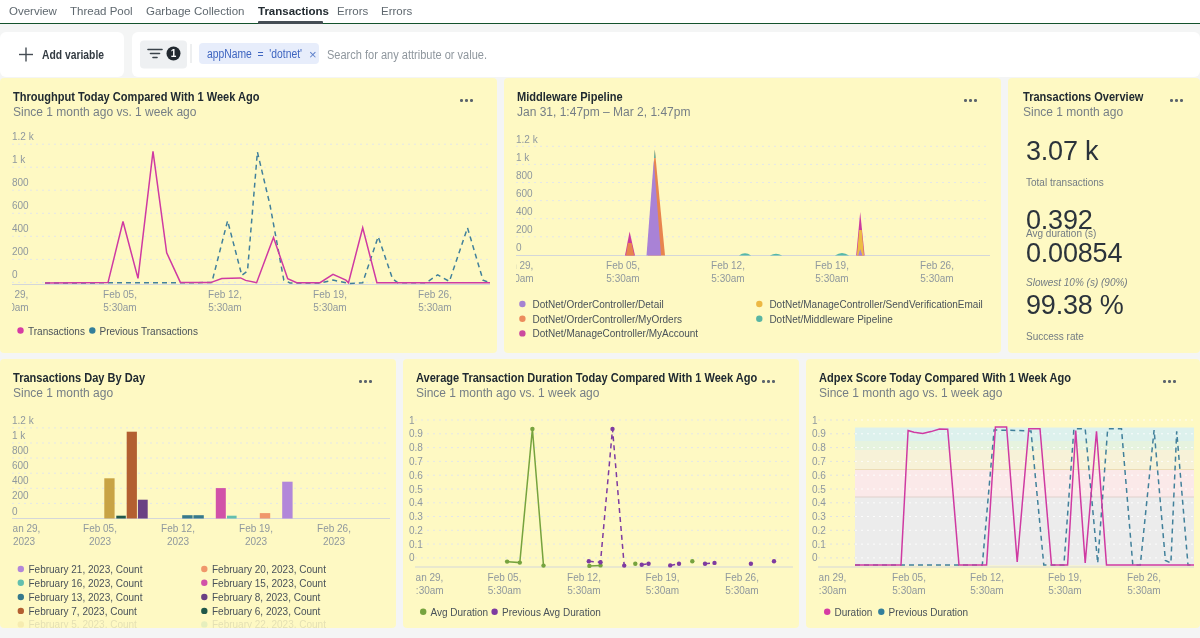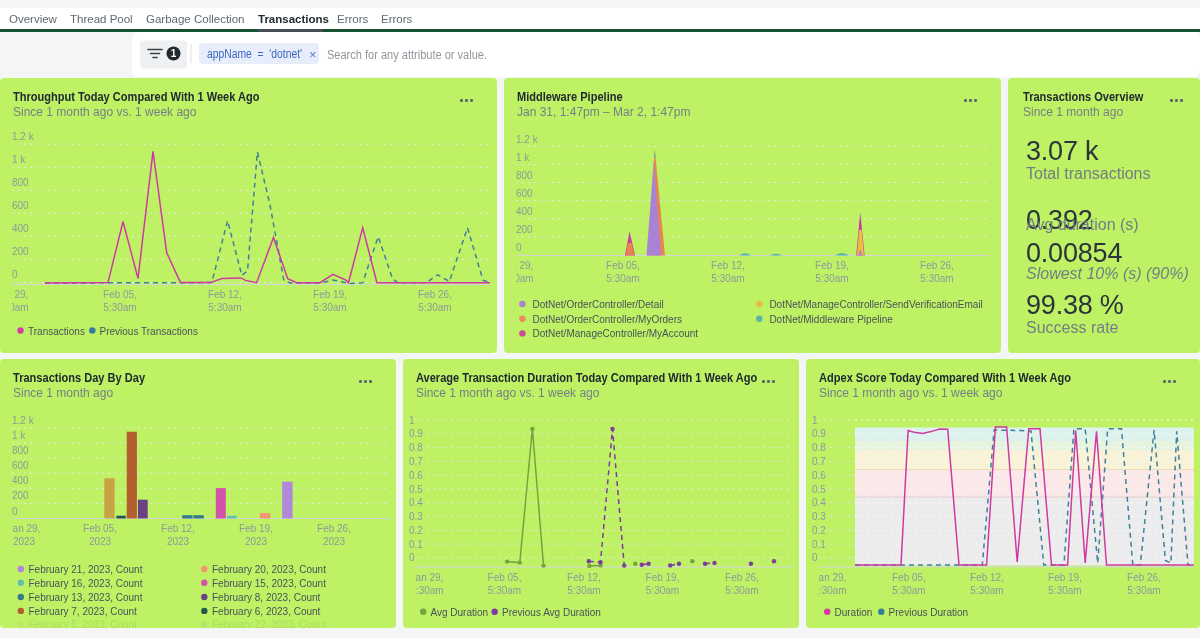--- a/index.html
+++ b/index.html
@@ -1,51 +1,59 @@
 <!DOCTYPE html>
 <html><head>
 <meta charset="utf-8">
 <style>
   * { margin:0; padding:0; box-sizing:border-box; }
   body { font-family:"Liberation Sans", sans-serif; }
   #page { position:relative; width:1200px; height:638px; background:#f4f5f5; overflow:hidden; }
-  #nav { position:absolute; left:0; top:8px; width:1200px; height:24px; background:#fff; border-bottom:3px solid #14532d; }
+  #nav { position:absolute; left:0; top:0; width:1200px; height:24px; background:#fff; border-bottom:1px solid #14532d; }
   .tab { position:absolute; top:0; height:24px; line-height:23px; font-size:11.5px; color:#5f686f; white-space:nowrap; }
   .tab.active { color:#222b31; font-weight:bold; }
   #underline { position:absolute; top:21px; height:2.5px; background:#454d54; border-radius:1px; }
   .wcard { position:absolute; background:#fff; border-radius:6px; }
   #addvar { left:0; top:32px; width:124px; height:45px; }
   #filterbar { left:132px; top:32px; width:1068px; height:45px; }
-  .card { position:absolute; background:#bef264; border-radius:4px; overflow:hidden; }
+  .card { position:absolute; background:#fef9c3; border-radius:4px; overflow:hidden; }
   .ctitle { position:absolute; left:13px; top:11px; font-size:13px; font-weight:bold; color:#202a31; transform:scaleX(0.85); transform-origin:left top; white-space:nowrap; }
   .csub { position:absolute; left:13px; top:27px; font-size:12px; color:#757e86; white-space:nowrap; }
   .menu { position:absolute; top:20px; width:16px; height:4px; }
   .menu i { position:absolute; top:1px; width:2.6px; height:2.6px; border-radius:50%; background:#5c656d; }
   .menu i:nth-child(1){left:0;} .menu i:nth-child(2){left:5px;} .menu i:nth-child(3){left:10px;}
   svg { position:absolute; left:0; top:0; }
   text { font-family:"Liberation Sans", sans-serif; }
   .ax { font-size:10px; fill:#8f989e; }
   .lg { font-size:10px; fill:#49525a; }
   .bignum { position:absolute; left:18px; font-size:27px; color:#2b333b; letter-spacing:-0.2px; }
-  .biglab { position:absolute; left:18px; font-size:16px; color:#737c84; }
+  .biglab { position:absolute; left:18px; font-size:10px; color:#737c84;margin-top:12px; }
 </style>
 </head>
 <body>
 <div id="page">
 
   <div id="nav">
     <span class="tab" style="left:9px;">Overview</span>
     <span class="tab" style="left:70px;">Thread Pool</span>
     <span class="tab" style="left:146px;">Garbage Collection</span>
     <span class="tab active" style="left:258px;">Transactions</span>
     <span class="tab" style="left:337px;">Errors</span>
     <span class="tab" style="left:381px;">Errors</span>
     <div id="underline" style="left:258px; width:65px;"></div>
   </div>
 
+  <div class="wcard" id="addvar">
+    <svg width="124" height="45">
+      <path d="M19 54.5"></path>
+      <line x1="19" y1="22.5" x2="33" y2="22.5" stroke="#454d54" stroke-width="1.4"></line>
+      <line x1="26" y1="15.5" x2="26" y2="29.5" stroke="#454d54" stroke-width="1.4"></line>
+      <text x="42" y="27" style="font-size:12px; font-weight:bold; fill:#333b42;" textLength="62" lengthAdjust="spacingAndGlyphs">Add variable</text>
+    </svg>
+  </div>
   <div class="wcard" id="filterbar">
     <svg width="1068" height="45">
       <rect x="8" y="8.5" width="47" height="28" rx="4" fill="#eef0f2"></rect>
       <g stroke="#39424a" stroke-width="1.6" stroke-linecap="round">
         <line x1="16" y1="17.5" x2="30" y2="17.5"></line>
         <line x1="18.5" y1="21.5" x2="27.5" y2="21.5"></line>
         <line x1="21" y1="25.5" x2="25" y2="25.5"></line>
       </g>
       <circle cx="41.5" cy="21.5" r="7" fill="#222930"></circle>
       <text x="41.5" y="25" text-anchor="middle" fill="#ffffff" style="font-size:10px; font-weight:bold;">1</text>

